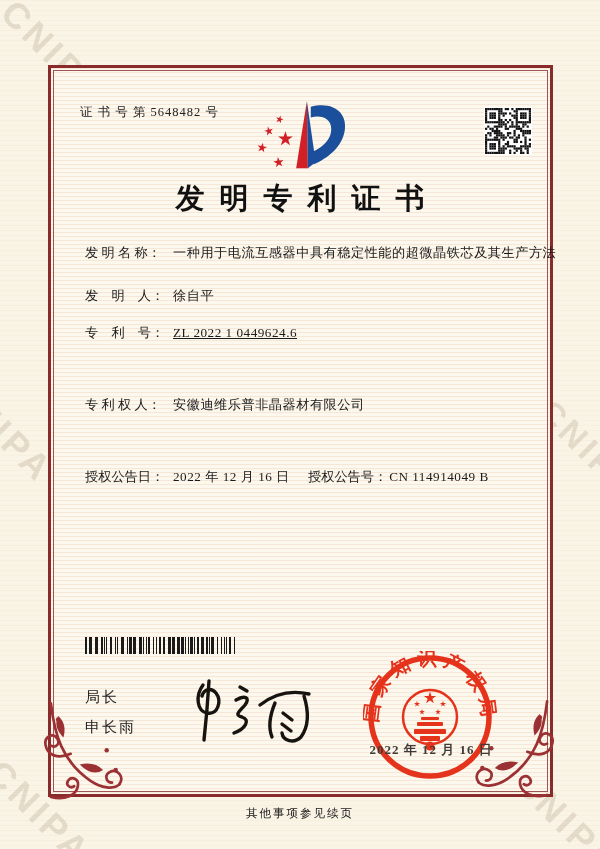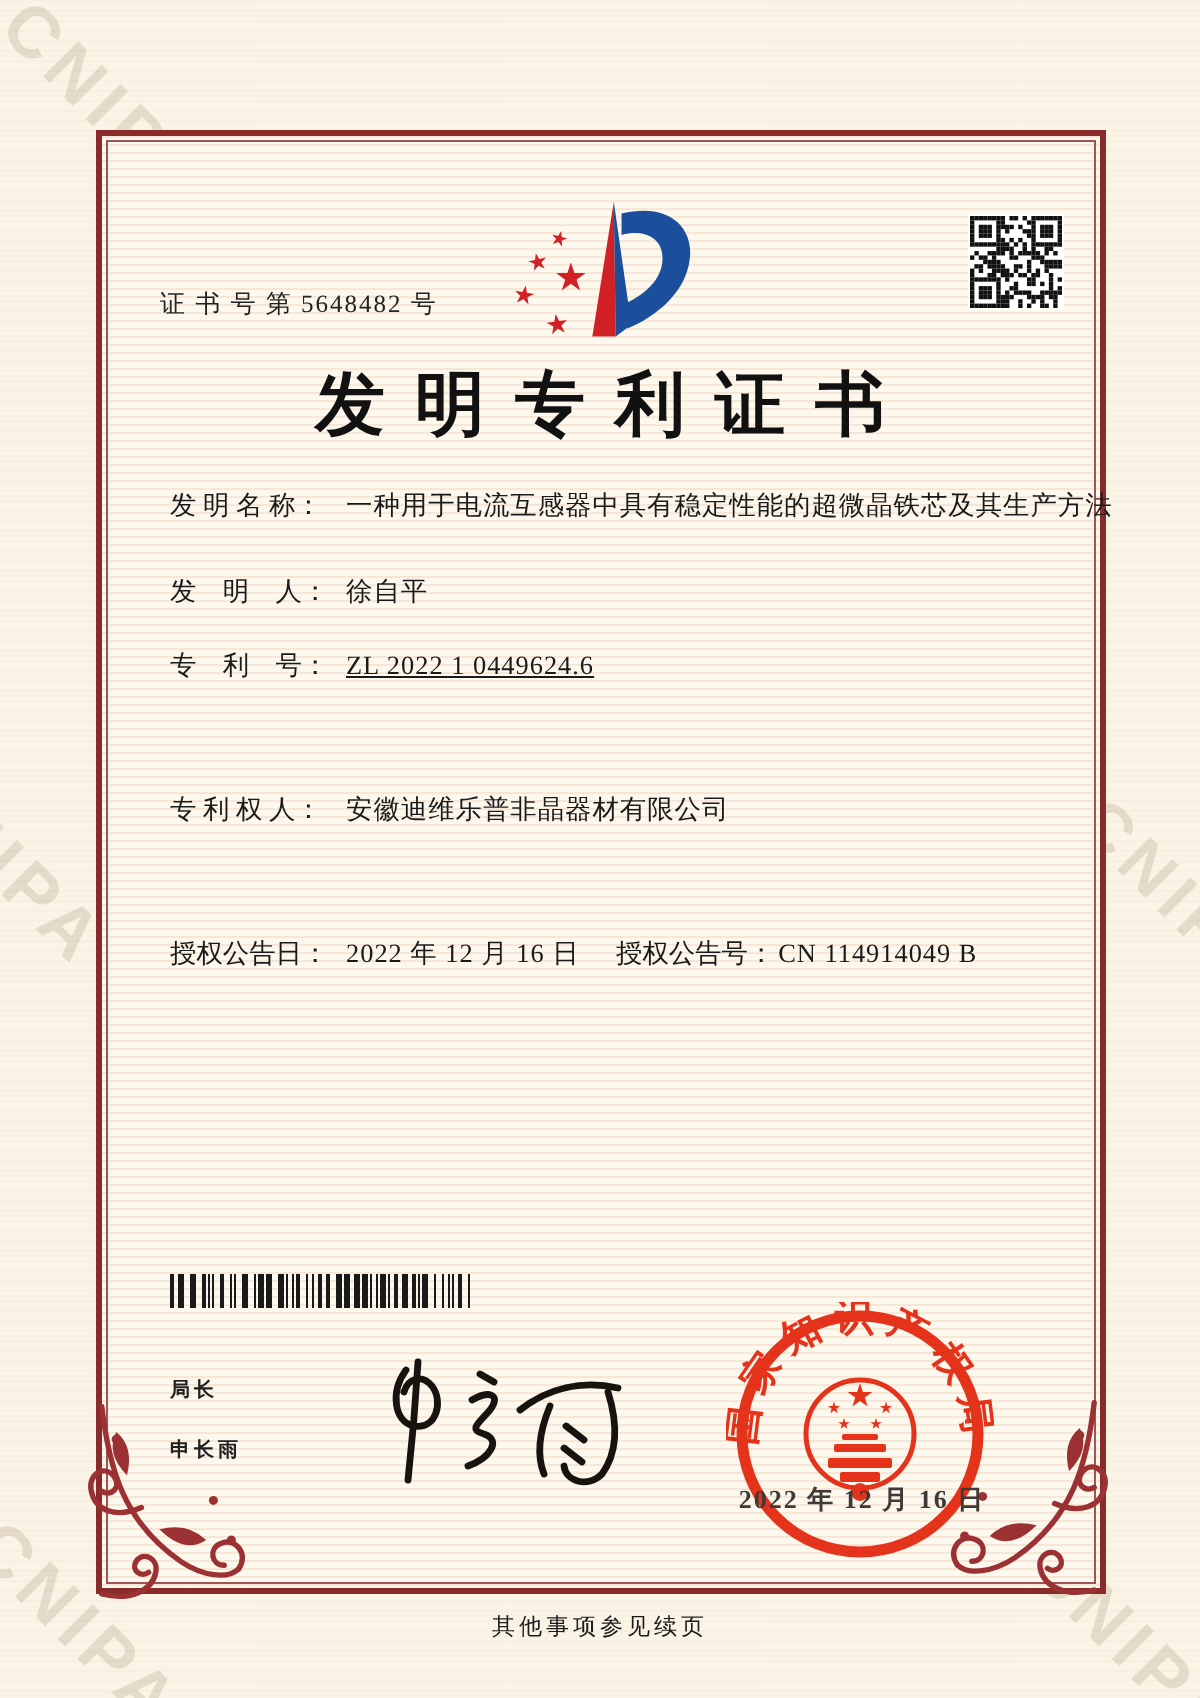--- a/index.html
+++ b/index.html
@@ -18,33 +18,33 @@
   .frame{
     position:absolute; z-index:2; left:48px; top:65px; width:505px; height:732px;
     border:3px solid #8a2b2b; box-sizing:border-box;
     background:#fdf8ee;
     background-image:repeating-linear-gradient(180deg, rgba(214,160,120,.20) 0 1px, transparent 1px 4px);
   }
   .frame::after{
     content:""; position:absolute; inset:2px; border:1px solid #a05555; pointer-events:none;
   }
   .abs{position:absolute; z-index:3;}
-  .cert-no{left:80px; top:104px; font-size:12.5px; color:#222; letter-spacing:1px;margin-top:40px;}
+  .cert-no{left:80px; top:104px; font-size:12.5px; color:#222; letter-spacing:1px;}
   .title{
-    left:0; right:0; top:179px; text-align:center; font-size:35px; font-weight:bold;
+    left:0; right:0; top:179px; text-align:center; font-size:29px; font-weight:bold;
     letter-spacing:15px; padding-left:15px; color:#111;font-family:Liberation Serif, serif;
   }
   .row{left:85px; width:438px; font-size:13.2px; white-space:nowrap;}
   .row .lab{display:inline-block; width:88px; white-space:pre; font-weight:500;}
   .row .val{letter-spacing:.5px;}
   .row .pair2{position:absolute; left:223px; top:0; white-space:nowrap;}
   .row .pair2 .lab{width:auto; margin-right:2px;}
   .paras{left:84px; top:494px; width:435px;}
   .paras p{margin:0; font-size:13px; line-height:19.6px; text-align:justify; text-indent:2em; letter-spacing:.5px;}
-  .officer{left:85px; font-family:"Liberation Sans",sans-serif; font-weight:bold; font-size:10px; color:#222; letter-spacing:2px;}
+  .officer{left:85px; font-family:"Liberation Sans",sans-serif; font-weight:normal; font-size:15px; color:#222; letter-spacing:2px;}
   .seal-date{
     left:360px; top:741px; width:142px; text-align:center; z-index:5;
     font-size:13px; font-weight:bold; color:#3f3a35; letter-spacing:1px; white-space:nowrap;
   }
   .pagenum{left:0; right:0; top:775px; text-align:center; font-size:11.5px; letter-spacing:1px;}
   .note{left:0; right:0; top:806px; text-align:center; font-size:11.5px; letter-spacing:2px; z-index:3;}
   .ornament{z-index:4;}
   .ornament.left{transform:scaleX(-1);}
   .barcode{left:85px; top:637px; width:157px; height:17px;}
   .qr{left:484px; top:107px; width:46px; height:46px; background:#fff; padding:1px;}

